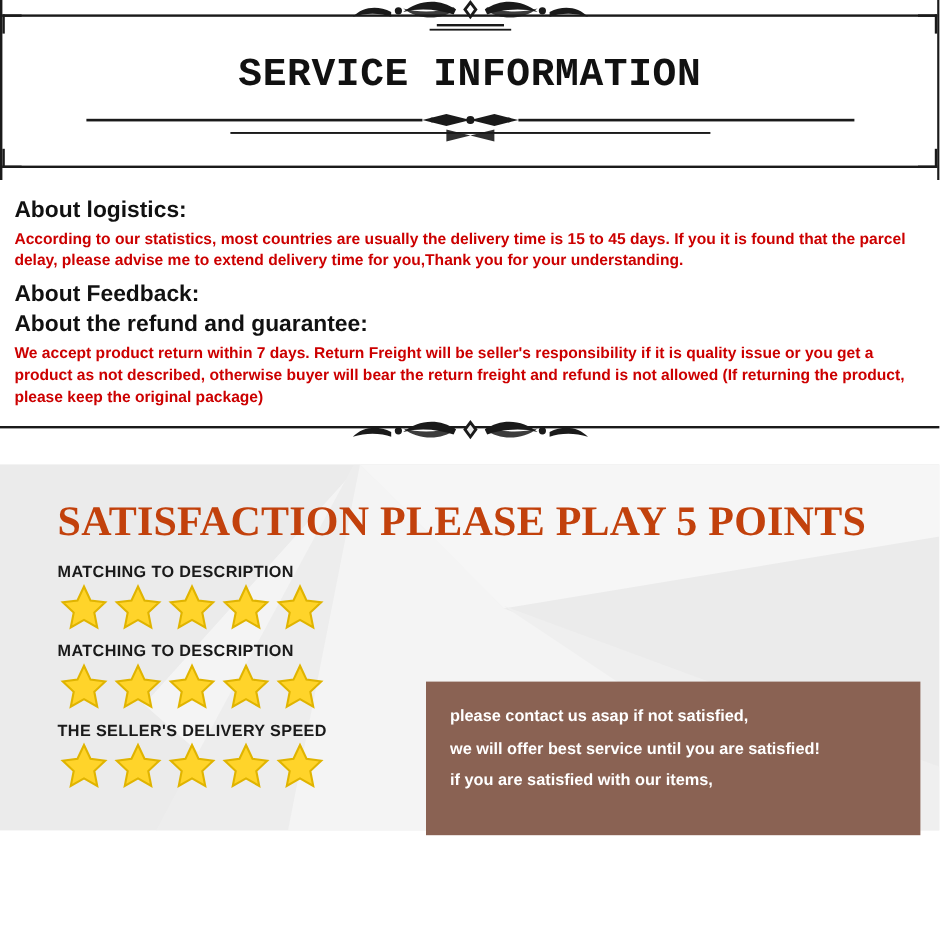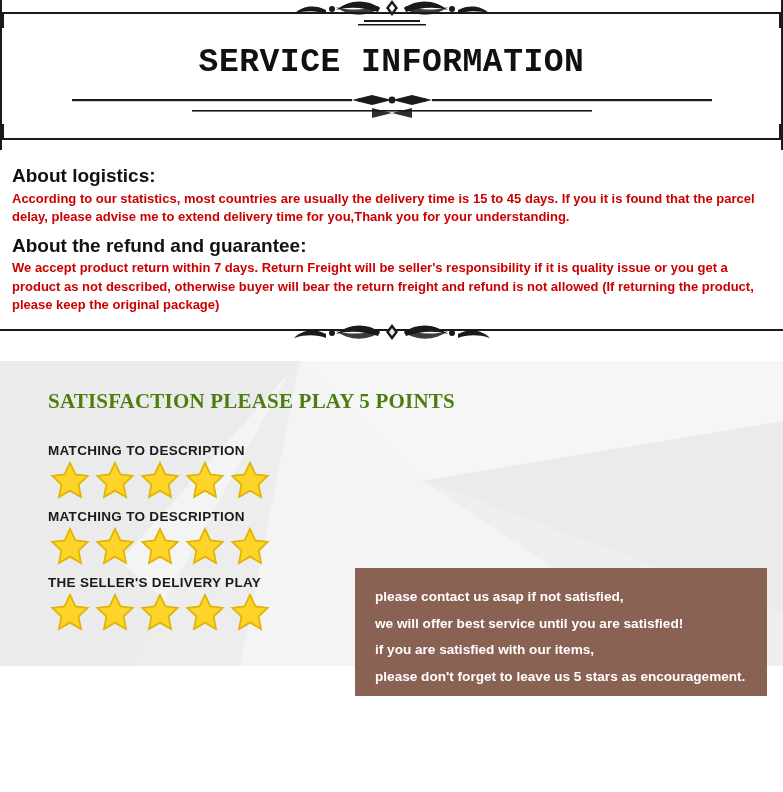--- a/index.html
+++ b/index.html
@@ -128,23 +128,23 @@
     width: 783px;
     height: 305px;
     background: #ebebeb;
     overflow: hidden;
   }
   .panel-title {
     position: absolute;
     top: 28px;
     left: 48px;
     font-family: "Liberation Serif", serif;
-    font-size: 21px;
-    font-weight: bold;
-    color: #4d7c0f;
+    font-size: 35px;
+    font-weight: bold;
+    color: #c2410c;
     letter-spacing: 0.2px;
   }
   .rating-block { position: absolute; left: 48px; }
   .rating-label {
     font-size: 13.5px;
     font-weight: bold;
     color: #1a1a1a;
     letter-spacing: 0.3px;
     margin-bottom: 2px;
   }
@@ -214,20 +214,21 @@
         <path d="M370 14 L350 19 L370 24 Z" opacity="0.9"></path>
       </g>
     </svg>
   </div>
 </div>
 
 <div class="content">
   <h2 class="section-head">About logistics:</h2>
   <p class="section-body">According to our statistics, most countries are usually the delivery time is 15 to 45 days. If you it is found that the parcel delay, please advise me to extend delivery time for you,Thank you for your understanding.</p>
 
+  <h2 class="section-head">About Feedback:</h2>
 
   <h2 class="section-head">About the refund and guarantee:</h2>
   <p class="section-body tight">We accept product return within 7 days. Return Freight will be seller's responsibility if it is quality issue or you get a product as not described, otherwise buyer will bear the return freight and refund is not allowed (If returning the product, please keep the original package)</p>
 </div>
 
 <div class="mid-divider">
   <span class="line"></span>
   <span class="orn">
     <svg width="260" height="28" viewBox="0 0 260 28">
       <g fill="#1a1a1a">
@@ -294,21 +295,21 @@
       <svg width="44" height="42" viewBox="0 0 24 24">
           <path d="M12 1.6l3.1 6.6 7 .9-5.2 4.9 1.4 7.1-6.3-3.6-6.3 3.6 1.4-7.1L1.9 9.1l7-.9z" fill="#ffd42a" stroke="#e0b400" stroke-width="1"></path>
         </svg>
       <svg width="44" height="42" viewBox="0 0 24 24">
           <path d="M12 1.6l3.1 6.6 7 .9-5.2 4.9 1.4 7.1-6.3-3.6-6.3 3.6 1.4-7.1L1.9 9.1l7-.9z" fill="#ffd42a" stroke="#e0b400" stroke-width="1"></path>
         </svg>
     </div>
   </div>
 
   <div class="rating-block" style="top:214px;">
-    <div class="rating-label">THE SELLER'S DELIVERY PLAY</div>
+    <div class="rating-label">THE SELLER'S DELIVERY SPEED</div>
     <div class="stars">
       <svg width="44" height="42" viewBox="0 0 24 24">
           <path d="M12 1.6l3.1 6.6 7 .9-5.2 4.9 1.4 7.1-6.3-3.6-6.3 3.6 1.4-7.1L1.9 9.1l7-.9z" fill="#ffd42a" stroke="#e0b400" stroke-width="1"></path>
         </svg>
       <svg width="44" height="42" viewBox="0 0 24 24">
           <path d="M12 1.6l3.1 6.6 7 .9-5.2 4.9 1.4 7.1-6.3-3.6-6.3 3.6 1.4-7.1L1.9 9.1l7-.9z" fill="#ffd42a" stroke="#e0b400" stroke-width="1"></path>
         </svg>
       <svg width="44" height="42" viewBox="0 0 24 24">
           <path d="M12 1.6l3.1 6.6 7 .9-5.2 4.9 1.4 7.1-6.3-3.6-6.3 3.6 1.4-7.1L1.9 9.1l7-.9z" fill="#ffd42a" stroke="#e0b400" stroke-width="1"></path>
         </svg>
@@ -319,14 +320,13 @@
           <path d="M12 1.6l3.1 6.6 7 .9-5.2 4.9 1.4 7.1-6.3-3.6-6.3 3.6 1.4-7.1L1.9 9.1l7-.9z" fill="#ffd42a" stroke="#e0b400" stroke-width="1"></path>
         </svg>
     </div>
   </div>
 </div>
 
 <div class="note-box">
   <div class="note-line">please contact us asap if not satisfied,</div>
   <div class="note-line">we will offer best service until you are satisfied!</div>
   <div class="note-line">if you are satisfied with our items,</div>
-  <div class="note-line">please don't forget to leave us 5 stars as encouragement.</div>
 </div>
 
 </body></html>

